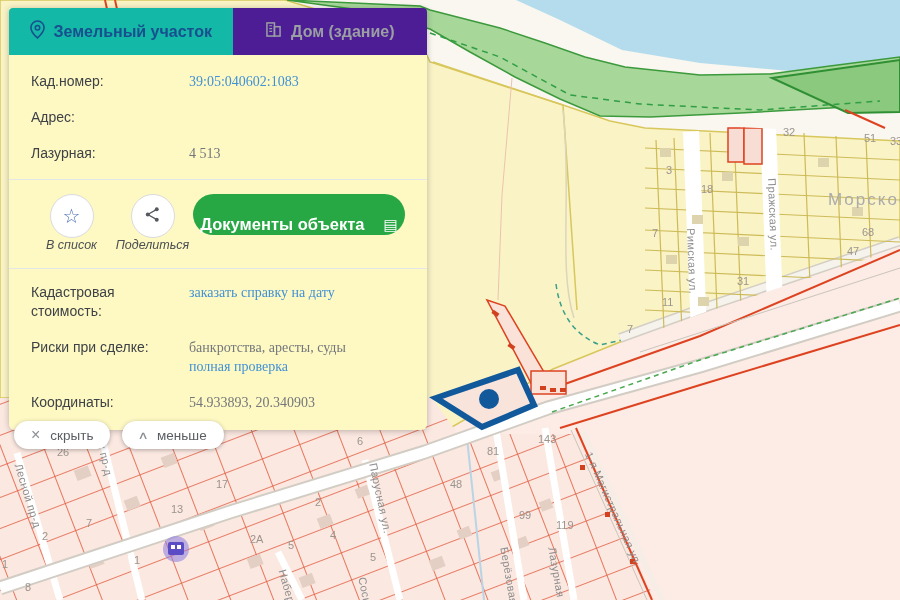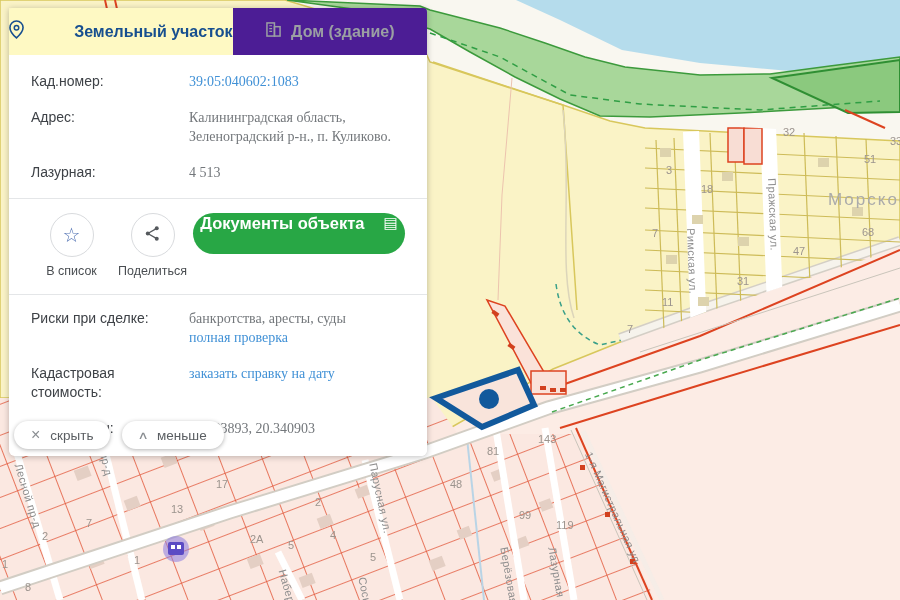--- a/index.html
+++ b/index.html
@@ -9,36 +9,36 @@
   
   #map-labels{position:absolute;left:0;top:0;width:900px;height:600px;z-index:2;pointer-events:none;}
   .mlabel{position:absolute;transform-origin:0 0;color:#8e8e8e;font-size:11px;white-space:nowrap;letter-spacing:.4px;}
   .mlabel.place{color:#ababab;font-size:17px;letter-spacing:2px;}
   .pnum{position:absolute;color:#9c948e;font-size:11px;white-space:nowrap;}
   
   #panel{position:absolute;left:9px;top:8px;width:418px;z-index:5;
          box-shadow:0 1px 6px rgba(0,0,0,.25);border-radius:0 4px 6px 6px;}
   .tabs{display:flex;height:47px;}
   .tab{display:flex;align-items:center;justify-content:center;gap:9px;font-size:16px;cursor:pointer;}
-  .tab.active{flex:1.15;background:#fef9c3;color:#174f8f;font-weight:bold;border-radius:4px 0 0 0;justify-content:space-between;}
+  .tab.active{flex:1.15;background:#14b8a6;color:#174f8f;font-weight:bold;border-radius:4px 0 0 0;}
   .tab.inactive{flex:1;background:#4c1d95;color:#9b9fa3;font-weight:bold;border-radius:0 4px 0 0;}
-  .pbody{background:#ffffff;padding:17px 22px 16px 22px;border-radius:0 0 6px 6px;}
+  .pbody{background:#fef9c3;padding:17px 22px 16px 22px;border-radius:0 0 6px 6px;}
   .row{display:flex;margin-bottom:17px;}
   .lbl{width:158px;flex:none;color:#3e4247;font-size:14px;line-height:19px;}
   .val{color:#73777b;font-size:14px;line-height:19px;font-family:Liberation Serif, serif;}
   .link{color:#4191d6;text-decoration:none;cursor:pointer;}
   .hr{height:1px;background:#e4e6e8;margin:16px -22px 14px -22px;}
   .actions{display:flex;align-items:flex-start;margin:2px 0 2px 0;}
   .act{width:84px;text-align:center;}
   .circ{width:42px;height:42px;border:1px solid #d9dbde;border-radius:50%;background:#fff;
         display:flex;align-items:center;justify-content:center;margin:0 auto;cursor:pointer;}
   .circ .star{color:#5575b5;font-size:20px;line-height:1;}
-  .actlbl{font-size:12.5px;color:#4a4e52;margin-top:7px;}
+  .actlbl{font-size:12.5px;color:#4a4e52;font-style:italic;}
   .docwrap{flex:1;text-align:center;}
-  .docbtn{display:inline-flex;align-items:flex-start;justify-content:center;gap:19px;background:#28a745;color:#fff;
+  .docbtn{display:inline-flex;align-items:flex-end;justify-content:center;gap:19px;background:#28a745;color:#fff;
           border:none;border-radius:21px;height:41px;width:212px;font-size:16.5px;font-weight:bold;cursor:pointer;
           font-family:inherit;}
   .doccap{font-size:12.5px;color:#5f6368;margin-top:7px;}
   
   .pill{position:absolute;top:421px;height:28px;background:#fff;border-radius:15px;z-index:5;
         display:flex;align-items:center;gap:10px;padding:0 17px;box-shadow:0 1px 4px rgba(0,0,0,.3);
         font-size:13.5px;color:#5a5e62;cursor:pointer;}
   #pill-hide{left:14px;}
   #pill-less{left:122px;}
   .pill .x{color:#8a8e92;font-size:16px;line-height:1;}
@@ -199,26 +199,26 @@
       <span class="mlabel" style="left: 594px; top: 450px; transform: rotate(66deg);">1-я Магистральная ул.</span>
       <span class="mlabel" style="left: 24px; top: 462px; transform: rotate(73deg);">Лесной пр-д</span>
       <span class="mlabel" style="left: 107px; top: 440px; transform: rotate(77deg);">ж пр-д</span>
       <span class="mlabel" style="left: 379px; top: 462px; transform: rotate(78deg);">Парусная ул.</span>
       <span class="mlabel" style="left: 510px; top: 546px; transform: rotate(80deg);">Берёзовая</span>
       <span class="mlabel" style="left: 558px; top: 546px; transform: rotate(80deg);">Лазурная</span>
       <span class="mlabel" style="left: 368px; top: 576px; transform: rotate(78deg);">Сосновая</span>
       <span class="mlabel" style="left: 288px; top: 568px; transform: rotate(74deg);">Набережная</span>
       <span class="pnum" style="left: 783px; top: 126px;">32</span>
       <span class="pnum" style="left: 846px; top: 135px; margin-left: 44px;">33</span>
-      <span class="pnum" style="left: 864px; top: 153px;">51</span>
+      <span class="pnum" style="left: 864px; top: 132px;">51</span>
       <span class="pnum" style="left: 666px; top: 164px;">3</span>
       <span class="pnum" style="left: 701px; top: 183px;">18</span>
       <span class="pnum" style="left: 652px; top: 227px;">7</span>
       <span class="pnum" style="left: 862px; top: 226px;">68</span>
-      <span class="pnum" style="left: 793px; top: 245px;">47</span>
+      <span class="pnum" style="left: 847px; top: 245px;">47</span>
       <span class="pnum" style="left: 737px; top: 275px;">31</span>
       <span class="pnum" style="left: 662px; top: 296px;">11</span>
       <span class="pnum" style="left: 627px; top: 323px;">7</span>
       <span class="pnum" style="left: 229px; top: 415px;">1А</span>
       <span class="pnum" style="left: 57px; top: 446px;">26</span>
       <span class="pnum" style="left: 216px; top: 478px;">17</span>
       <span class="pnum" style="left: 171px; top: 503px;">13</span>
       <span class="pnum" style="left: 86px; top: 517px;">7</span>
       <span class="pnum" style="left: 42px; top: 530px;">2</span>
       <span class="pnum" style="left: 2px; top: 558px;">1</span>
@@ -261,22 +261,21 @@
     </div>
 
     <div class="pbody">
       <div class="row">
         <div class="lbl">Кад.номер:</div>
         <div class="val"><a class="link">39:05:040602:1083</a></div>
       </div>
       <div class="row">
         <div class="lbl">Адрес:</div>
         <div class="val">
-          <span>Калининградская область,</span><br>
-          <span>Зеленоградский р-н., п. Куликово.</span>
+          <br>
         </div>
       </div>
       <div class="row" style="margin-bottom:4px">
         <div class="lbl">Лазурная:</div>
         <div class="val">4 513</div>
       </div>
 
       <div class="hr"></div>
 
       <div class="actions">
@@ -303,32 +302,32 @@
           <button class="docbtn">
             <span>Документы объекта</span>
             <span style="font-size:15px;">▤</span>
           </button>
         </div>
       </div>
 
       <div class="hr"></div>
 
       <div class="row">
+        <div class="lbl">
+          <span>Кадастровая</span><br>
+          <span>стоимость:</span>
+        </div>
+        <div class="val"><a class="link">заказать справку на дату</a></div>
+      </div>
+      <div class="row">
         <div class="lbl">Риски при сделке:</div>
         <div class="val">
           <span>банкротства, аресты, суды</span><br>
           <a class="link">полная проверка</a>
         </div>
-      </div>
-      <div class="row">
-        <div class="lbl">
-          <span>Кадастровая</span><br>
-          <span>стоимость:</span>
-        </div>
-        <div class="val"><a class="link">заказать справку на дату</a></div>
       </div>
       <div class="row" style="margin-bottom:2px">
         <div class="lbl">Координаты:</div>
         <div class="val">54.933893, 20.340903</div>
       </div>
     </div>
   </div>
 
   <div class="pill" id="pill-hide">
     <span class="x">×</span>

